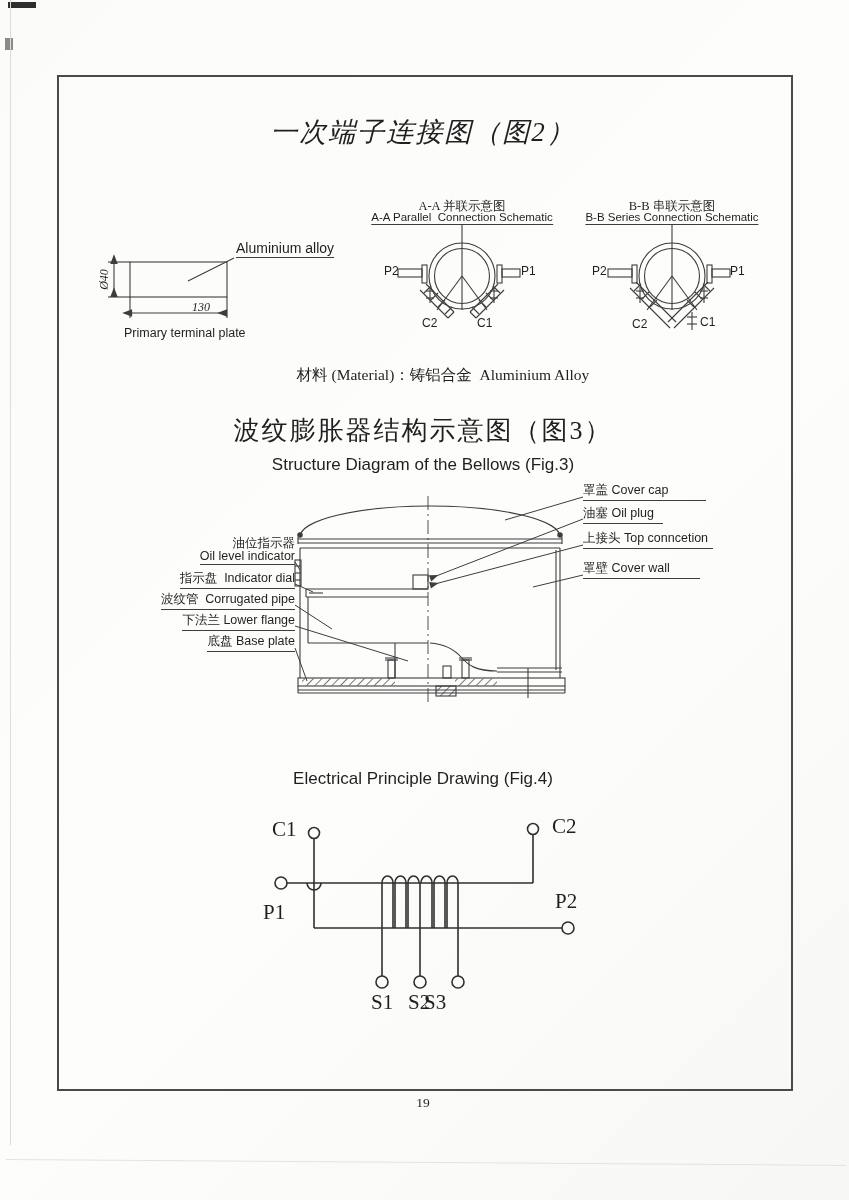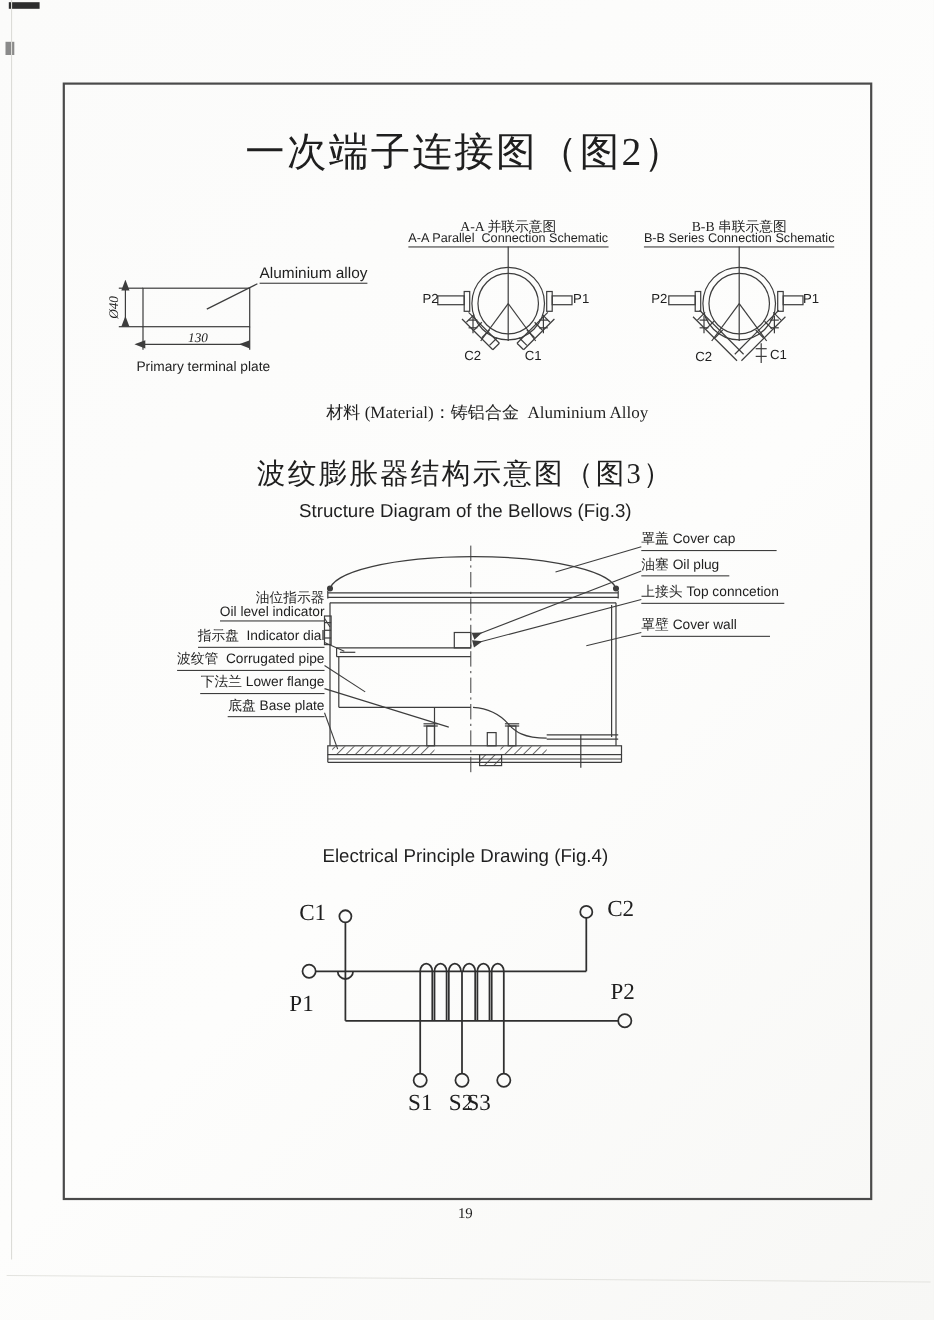--- a/index.html
+++ b/index.html
@@ -29,21 +29,21 @@
 
 <div id="page">
 
   <div class="scan-mark" style="left:8px;top:2px;width:28px;height:6px;"></div>
   <div class="scan-mark" style="left:5px;top:38px;width:8px;height:12px;opacity:.55;"></div>
   <div class="scan-edge-left"></div>
   <div class="scan-edge-bottom"></div>
 
   <div class="frame"></div>
 
-  <div class="t-center zh" style="top:114px;font-size:36px;letter-spacing:2px;">一次端子连接图（图2）</div>
+  <div class="t-center zh" style="top:114px;font-size:27px;letter-spacing:2px;font-style:italic;">一次端子连接图（图2）</div>
 
   <div class="lbl zh" style="left:462px;top:198px;transform:translateX(-50%);font-size:12.5px;">A-A 并联示意图</div>
   <div class="lbl u" style="left:462px;top:211px;transform:translateX(-50%);font-size:11.5px;">A-A Parallel  Connection Schematic</div>
   <div class="lbl zh" style="left:672px;top:198px;transform:translateX(-50%);font-size:12.5px;">B-B 串联示意图</div>
   <div class="lbl u" style="left:672px;top:211px;transform:translateX(-50%);font-size:11.5px;">B-B Series Connection Schematic</div>
 
   <svg style="left:90px;top:224px;" width="705" height="140" viewBox="0 0 705 140">
     <defs>
       <marker id="arr" markerWidth="10" markerHeight="8" refX="8" refY="4" orient="auto">
         <path d="M0,4 L9,0.6 L9,7.4 Z" fill="#3d3d3d"></path>
@@ -124,21 +124,21 @@
           <line x1="604" y1="83" x2="597" y2="76"></line>
         <line x1="602" y1="88" x2="602" y2="106"></line>
           <line x1="597" y1="93" x2="607" y2="93"></line>
           <line x1="597" y1="100" x2="607" y2="100"></line>
       </g>
     </g>
   </svg>
 
   <div class="lbl u" style="left:236px;top:240px;font-size:14px;">Aluminium alloy</div>
   <div class="lbl" style="left:124px;top:326px;font-size:12.5px;">Primary terminal plate</div>
-  <div class="lbl dim" style="left:150px;top:300px;width:60px;text-align:center;">130</div>
+  <div class="lbl dim" style="left:150px;top:300px;width:60px;text-align:right;">130</div>
   <div class="lbl dim" style="left:84px;top:272px;width:40px;text-align:center;transform:rotate(-90deg);">Ø40</div>
 
   <div class="lbl term" style="left:384px;top:264px;">P2</div>
   <div class="lbl term" style="left:521px;top:264px;">P1</div>
   <div class="lbl term" style="left:422px;top:316px;">C2</div>
   <div class="lbl term" style="left:477px;top:316px;">C1</div>
 
   <div class="lbl term" style="left:592px;top:264px;">P2</div>
   <div class="lbl term" style="left:730px;top:264px;">P1</div>
   <div class="lbl term" style="left:632px;top:317px;">C2</div>

